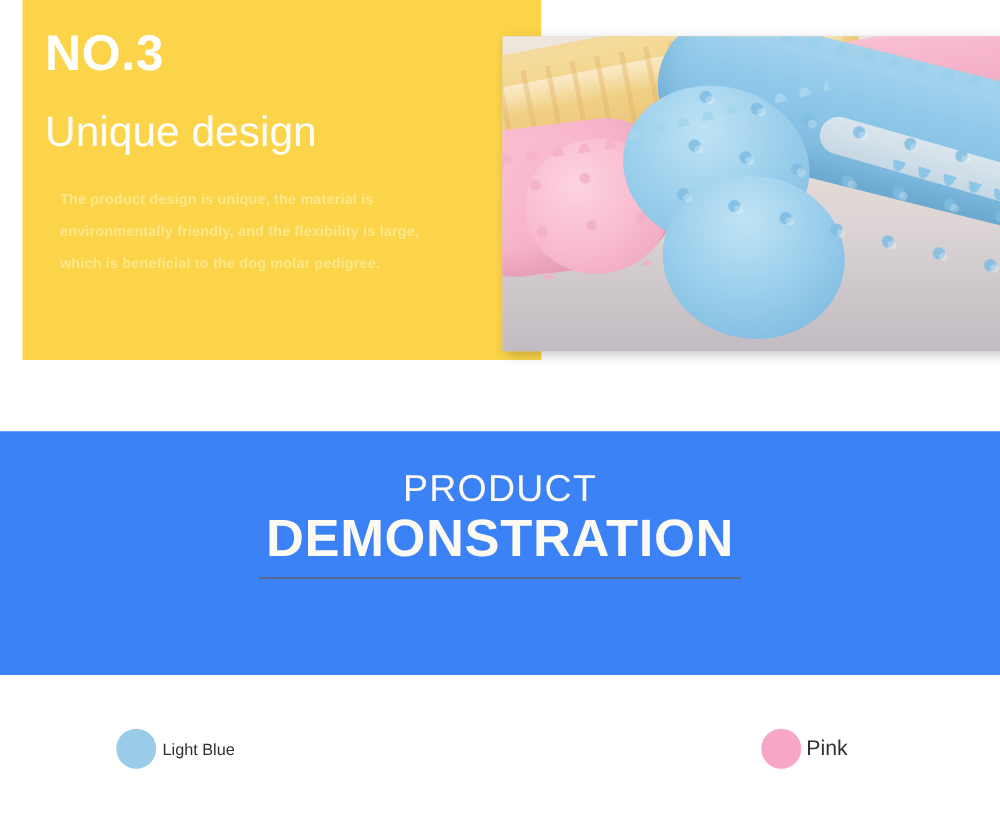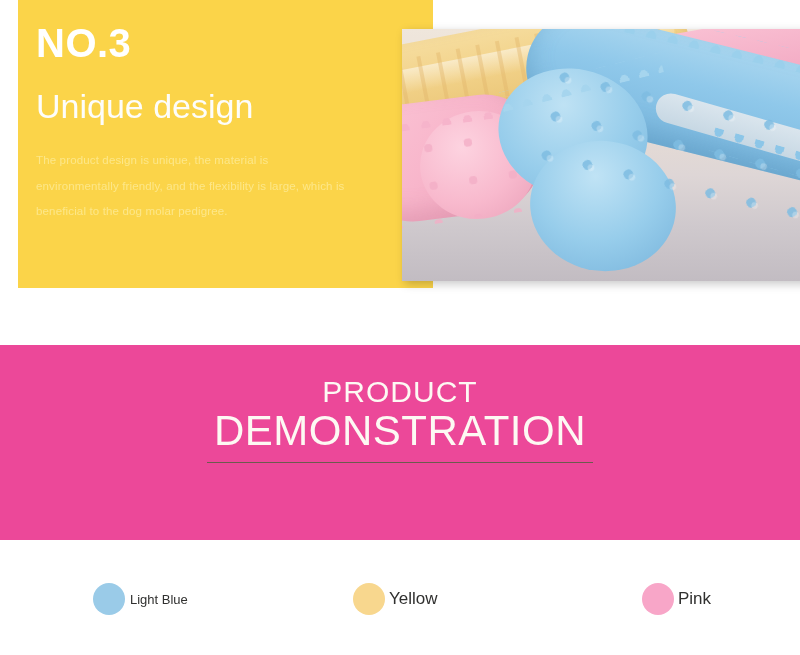--- a/index.html
+++ b/index.html
@@ -46,24 +46,24 @@
   .feature-title {
     font-size: 34px;
     font-weight: normal;
     color: #fdfdfb;
     margin: 24px 0 0 0;
     line-height: 1.1;
   }
 
   .feature-desc {
     font-size: 11.5px;
-    font-weight: normal;
+    font-weight: bold;
     color: #fde789;
     line-height: 2.2;
-    margin: 23px 0 0 0;
+    margin: 23px 0 0 12px;
     width: 310px;
     letter-spacing: 0.15px;
   }
 
   
   .product-photo {
     position: absolute;
     left: 362px;
     top: 13px;
     width: 413px;
@@ -237,36 +237,36 @@
     opacity: .75;
   }
 
   
   .demo-banner {
     position: absolute;
     left: 0;
     top: 345px;
     width: 800px;
     height: 195px;
-    background: #ec4899;
+    background: #3b82f6;
     text-align: center;
     box-sizing: border-box;
     padding-top: 32px;
   }
   .demo-kicker {
     font-size: 30px;
     font-weight: normal;
     color: #fdf9f3;
     letter-spacing: 1px;
     line-height: 1;
     margin: 0;
   }
   .demo-heading {
     font-size: 42px;
-    font-weight: normal;
+    font-weight: bold;
     color: #fdf9f3;
     letter-spacing: 0.5px;
     line-height: 1.12;
     margin: 0;
     text-align: center;
   }
   .demo-rule {
     width: 386px;
     height: 1px;
     background: #6d5b4e;
@@ -291,21 +291,21 @@
     background: #ffffff;
   }
   .swatch {
     position: absolute;
     display: flex;
     align-items: center;
     top: 43px;
   }
   .swatch-1 { left: 93px; }
   .swatch-2 { left: 353px; }
-  .swatch-3 { left: 642px; }
+  .swatch-3 { left: 609px; }
 
   .swatch-dot {
     width: 32px;
     height: 32px;
     border-radius: 50%;
     flex: 0 0 auto;
   }
   .swatch-label {
     font-size: 13px;
     color: #30302f;
@@ -355,23 +355,19 @@
   <hr class="demo-rule">
 </section>
 
 <section class="swatch-row">
 
   <div class="swatch swatch-1">
     <span class="swatch-dot" style="background: rgb(154, 203, 232);"></span>
     <span class="swatch-label">Light Blue</span>
   </div>
 
-  <div class="swatch swatch-2">
-    <span class="swatch-dot" style="background: rgb(248, 215, 142);"></span>
-    <span class="swatch-label">Yellow</span>
-  </div>
 
   <div class="swatch swatch-3">
     <span class="swatch-dot" style="background: rgb(248, 166, 200);"></span>
     <span class="swatch-label">Pink</span>
   </div>
 
 </section>
 
 </body></html>

